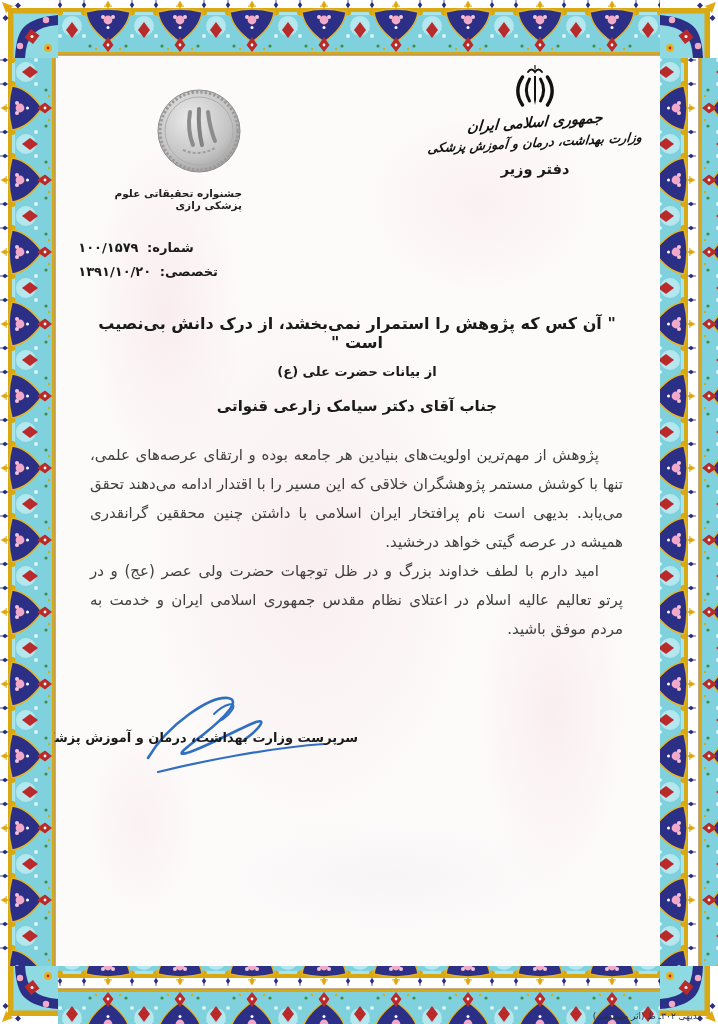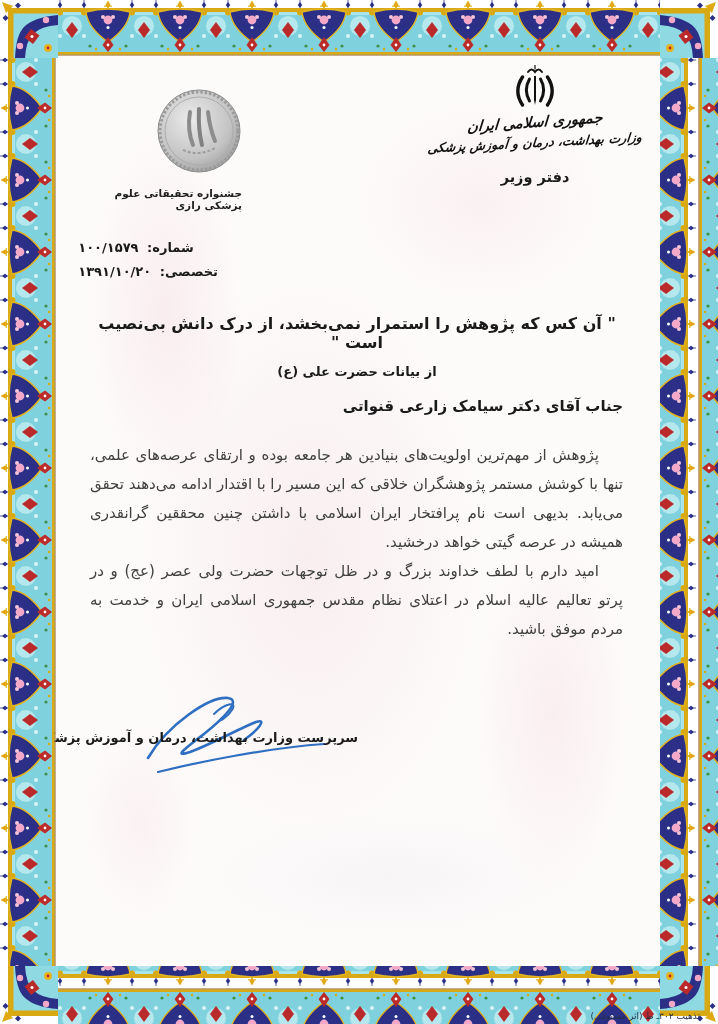--- a/index.html
+++ b/index.html
@@ -24,30 +24,30 @@
   .content{ position:absolute; inset:0; z-index:1; }
 
   .medal-block{ position:absolute; left:102px; top:88px; width:140px; text-align:right; }
   .medal-caption{ margin-top:9px; font-size:10.5px; font-weight:bold; color:#1f1f1f; }
 
   .letterhead{ position:absolute; right:76px; top:64px; width:214px; text-align:center; }
   .emblem{ display:block; margin:0 auto; }
   .calli{ font-weight:bold; font-style:italic; color:#111; }
   .calli.country{ font-size:14.5px; transform:rotate(-4deg) skewX(-8deg); margin-top:4px; }
   .calli.ministry{ font-size:12.5px; transform:rotate(-3deg) skewX(-8deg); margin-top:5px; white-space:nowrap; }
-  .office{ font-size:14.5px; font-weight:bold; margin-top:19px; letter-spacing:.5px; }
+  .office{ font-size:14.5px; font-weight:bold; margin-top:11px; letter-spacing:.5px; }
 
   .meta{ position:absolute; right:500px; top:236px; font-size:13px; font-weight:bold; text-align:left; line-height:24px; white-space:nowrap; }
   .meta .val{ padding-right:4px; }
 
   .quote-block{ position:absolute; right:95px; top:314px; width:532px; }
   .quote-text{ font-size:16px; font-weight:bold; text-align:center; }
   .quote-attr{ font-size:13px; font-weight:bold; text-align:center; margin-top:12px; }
 
-  .recipient{ position:absolute; right:95px; top:397px; width:532px; font-size:15px; font-weight:bold; text-align:right; }
+  .recipient{ position:absolute; right:95px; top:397px; width:532px; font-size:15px; font-weight:bold; text-align:center; }
 
   .body-text{ position:absolute; right:95px; top:441px; width:533px; font-size:15px; line-height:29px; text-align:justify; color:#404040; }
   .body-text p{ text-indent:24px; }
 
   .signature-block{ position:absolute; left:90px; top:724px; width:268px; text-align:center; font-weight:bold; line-height:27px; }
   .signature-name{ font-size:13.5px; }
   .signature-title{ font-size:13px; white-space:nowrap; }
   .signature-scribble{ position:absolute; left:128px; top:684px; pointer-events:none; }
 
   .credit{ position:absolute; left:auto; right:18px; bottom:3px; z-index:3; font-size:9px; color:#25304a; direction:rtl; }
@@ -197,15 +197,15 @@
       <path d="M20,74 C40,40 82,12 100,14 C114,16 96,34 76,50 C58,64 44,74 62,68 C84,60 112,44 128,38 C140,34 130,46 116,56" stroke="#2f6fc2" stroke-width="2.6" fill="none" stroke-linecap="round"></path>
       <path d="M30,88 C70,78 140,64 196,60" stroke="#2f6fc2" stroke-width="2.2" fill="none" stroke-linecap="round"></path>
       <path d="M86,30 C96,20 110,16 104,26 C100,33 88,40 94,34" stroke="#2f6fc2" stroke-width="2" fill="none" stroke-linecap="round"></path>
     </svg>
     <div class="signature-block">
       <div class="signature-title">سرپرست وزارت بهداشت، درمان و آموزش پزشکی</div>
     </div>
 
   </div>
 
-  <div class="credit">تذهیب ۳۰۲ـ ط (اثر مستوفی)</div>
+  <div class="credit">بدیهی ۳۰۲ـ ط (اثر مستوفی)</div>
 
 </div>
 
 </body></html>

